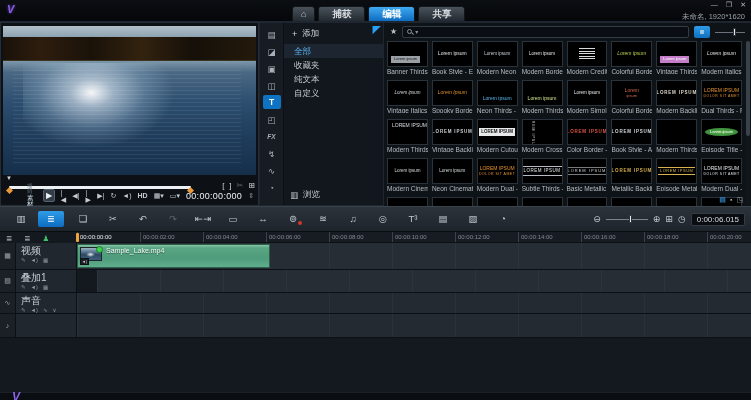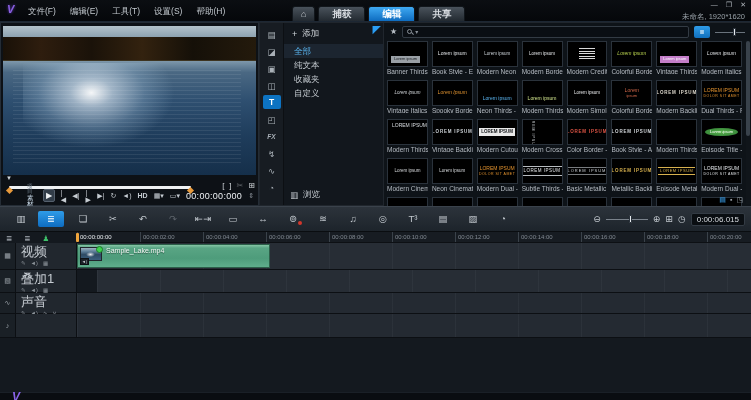--- a/index.html
+++ b/index.html
@@ -139,21 +139,21 @@
   .rt{flex:0 0 63px;font-size:6px;color:#828a93;border-left:1px solid #3a424a;padding-left:2px;line-height:10px;white-space:nowrap;}
   .rt.first{color:#e8ecef;}
   .playhead{position:absolute;left:76px;top:1px;width:3px;height:9px;background:#f0a53c;border-radius:1px;z-index:4;}
   .tracks{position:absolute;left:0;top:11px;right:0;}
   .trow{display:flex;border-bottom:1px solid #0c0f13;}
   .t-video{height:27px;} .t-overlay{height:23px;gap:20px;} .t-title{height:18px;} .t-voice{height:21px;} .t-music{height:24px;}
   .th{width:77px;flex:0 0 77px;display:flex;background:#21272e;border-right:1px solid #0c0f13;}
   .th-type{width:16px;flex:0 0 16px;background:#1a2026;display:flex;align-items:center;justify-content:center;
     font-size:7px;color:#9aa1a8;border-right:1px solid #0c0f13;}
   .th-main{flex:1;padding:2px 3px 0 5px;}
-  .th-name{font-size:13px;color:#c6ccd2;line-height:1.1;}
+  .th-name{font-size:10px;color:#c6ccd2;line-height:1.1;}
   .th-controls{display:flex;gap:5px;font-size:5.5px;color:#8e959c;margin-top:1px;}
   .tc{flex:1;position:relative;background:#272d35;
     background-image:repeating-linear-gradient(90deg, rgba(140,150,160,.07) 0 1px, transparent 1px 63px);}
   .trow.audio .tc{background-color:#242a32;}
   .clip{position:absolute;left:0;top:1px;bottom:1px;width:193px;
     background:linear-gradient(180deg,#86c6a6 0,#59a584 3px,#4e9c7b 60%,#5fae8c 100%);
     border:1px solid #2c5f49;display:flex;align-items:flex-start;padding:2px;}
   .clip-thumb{width:22px;height:14px;border:1px solid #20262c;position:relative;flex:0 0 auto;
     background:linear-gradient(180deg,#9db3c0 0%,#5d7d97 30%,#2e4a63 55%,#3c5f7d 100%);}
   .clip-thumb::before{content:'';position:absolute;left:25%;top:30%;width:45%;height:45%;
@@ -168,27 +168,20 @@
   .statusbar{position:absolute;left:0;bottom:0;width:751px;height:8px;background:#0a0d11;border-top:1px solid #1a2027;}
   .vlogo{position:absolute;left:12px;bottom:-4px;font-size:12px;font-weight:bold;font-style:italic;color:#8a63e8;}
 </style>
 </head>
 <body>
 
 <div class="window">
 
   <div class="titlebar">
     <span class="app-logo">V</span>
-    <div class="menus">
-        <span class="menu-item">文件(F)</span>
-        <span class="menu-item">编辑(E)</span>
-        <span class="menu-item">工具(T)</span>
-        <span class="menu-item">设置(S)</span>
-        <span class="menu-item">帮助(H)</span>
-      </div>
     <div class="winctl">
         <span class="winbtn">—</span>
         <span class="winbtn">❐</span>
         <span class="winbtn">✕</span>
       </div>
     <div class="projinfo">未命名, 1920*1620</div>
     <div class="tabbar">
         <div class="tab home">⌂</div>
         <div class="tab">捕获</div>
         <div class="tab active">编辑</div>
@@ -247,22 +240,22 @@
         <span class="lsi">∿</span>
         <span class="lsi">◔</span>
       </div>
     <div class="lib-cats">
       <div class="add-row">
         <span class="add-plus">+</span>
         <span>添加</span>
       </div>
       <div id="cat-list">
           <div class="cat selected">全部</div>
+          <div class="cat">收藏夹</div>
           <div class="cat">纯文本</div>
-          <div class="cat">收藏夹</div>
           <div class="cat">自定义</div>
         </div>
       <div class="browse-row">
         <span>▥</span>
         <span>浏览</span>
       </div>
     </div>
     <span class="collapse-arrow">◤</span>
   </div>
 

